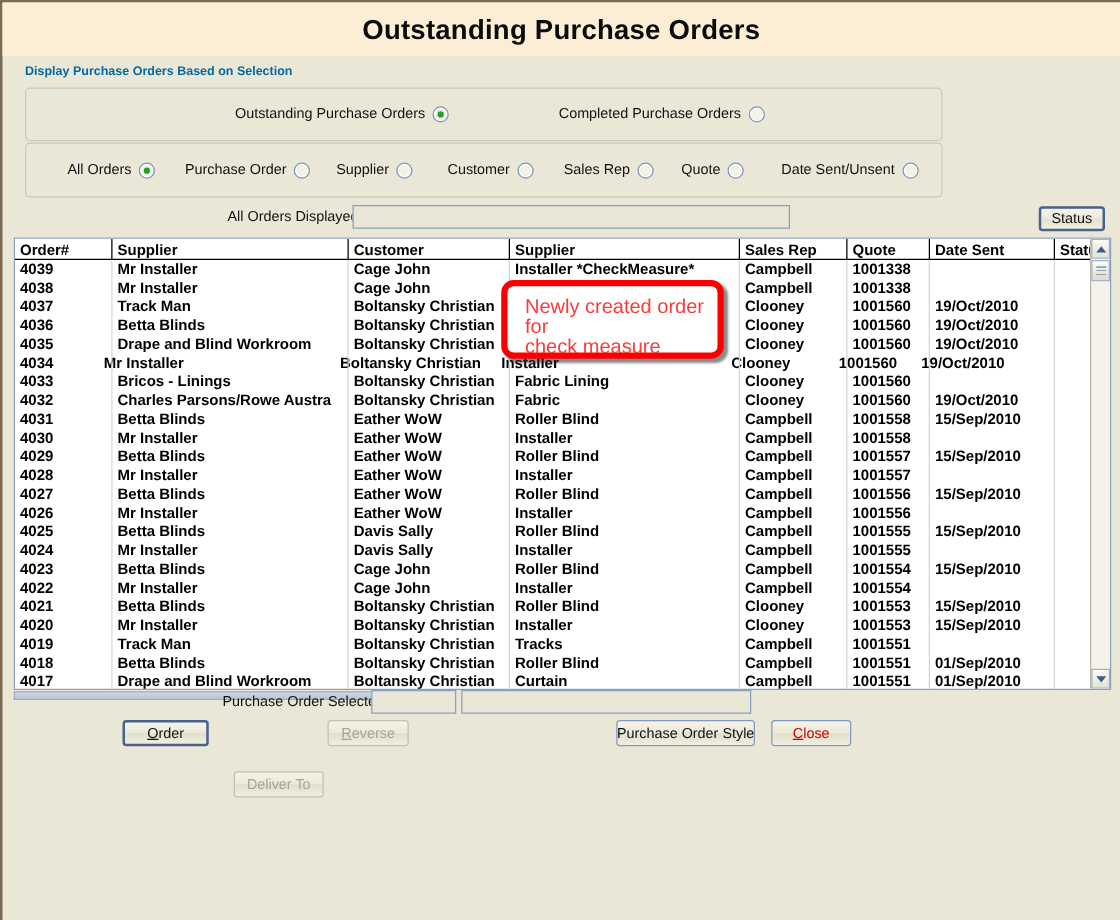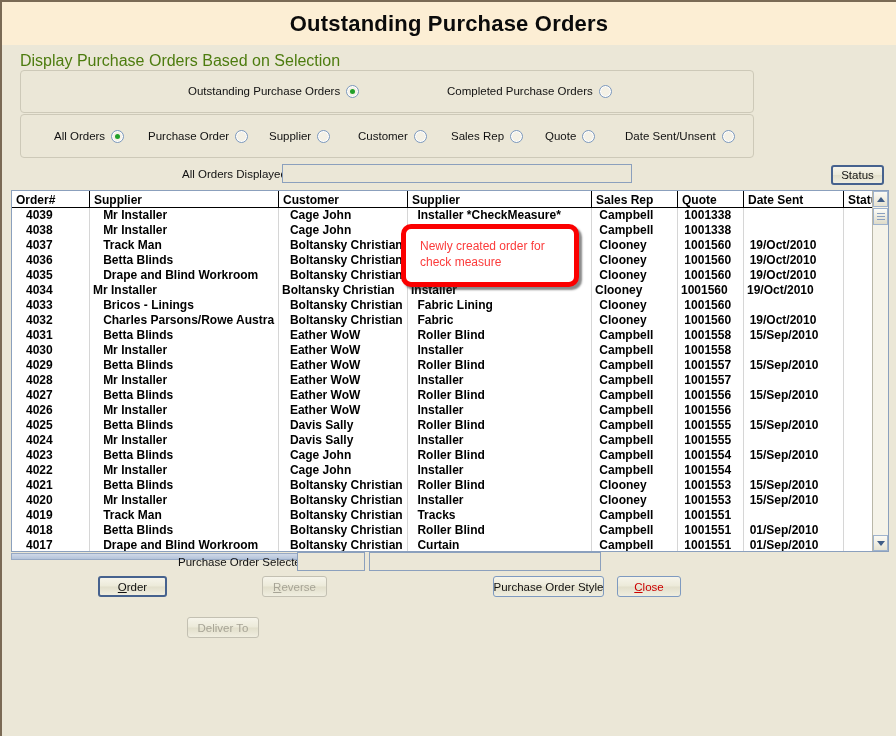--- a/index.html
+++ b/index.html
@@ -26,21 +26,21 @@
     display: flex; align-items: center; justify-content: center;
   }
   .titlebar .title {
     font-size: 22px; font-weight: bold; color: #0b0b0b;
     letter-spacing: 0.2px;
   }
 
   
   .group-caption {
     position: absolute; left: 18px; top: 50px;
-    font-size: 16px; font-weight: normal; color: #4d7c0f;
+    font-size: 10px; font-weight: bold; color: #0369a1;
   }
 
   
   .panel {
     position: absolute;
     background: #ebe7d7;
     border: 1px solid #cdc9b8;
     border-radius: 4px;
   }
   #panel-top { left: 18px; top: 68px; width: 734px; height: 43px; }
@@ -136,21 +136,20 @@
     padding-left: 4px;
     border-right: 1px solid #000;
     display: flex; align-items: center;
     overflow: hidden; white-space: nowrap;
     height: 17px;
   }
   .grid-body {
     position: relative;
     height: 344px;
     overflow: hidden;
-    padding-left: 10px;
   }
   .grid-row { display: flex; height: 15px; }
   .grid-row .cell {
     font-size: 12px; font-weight: bold; color: #000;
     padding-left: 4px;
     display: flex; align-items: center;
     overflow: hidden; white-space: nowrap;
     height: 15px;
     line-height: 15px;
   }
@@ -210,21 +209,21 @@
     position: absolute; left: 399px; top: 222px;
     width: 178px; height: 63px;
     background: #ffffff;
     border: 5px solid #fb0000;
     border-radius: 10px;
     box-shadow: 3px 3px 2px rgba(40,40,40,0.55);
     padding: 9px 0 0 14px;
   }
   .callout .ctext {
     color: #fb3b3b;
-    font-size: 12px;
+    font-size: 16px;
     line-height: 16px;
     white-space: pre-line;
   }
 
   
   .po-label {
     position: absolute; left: 176px; top: 554px;
     font-size: 11.5px; color: #111;
   }
   .po-input-small {

